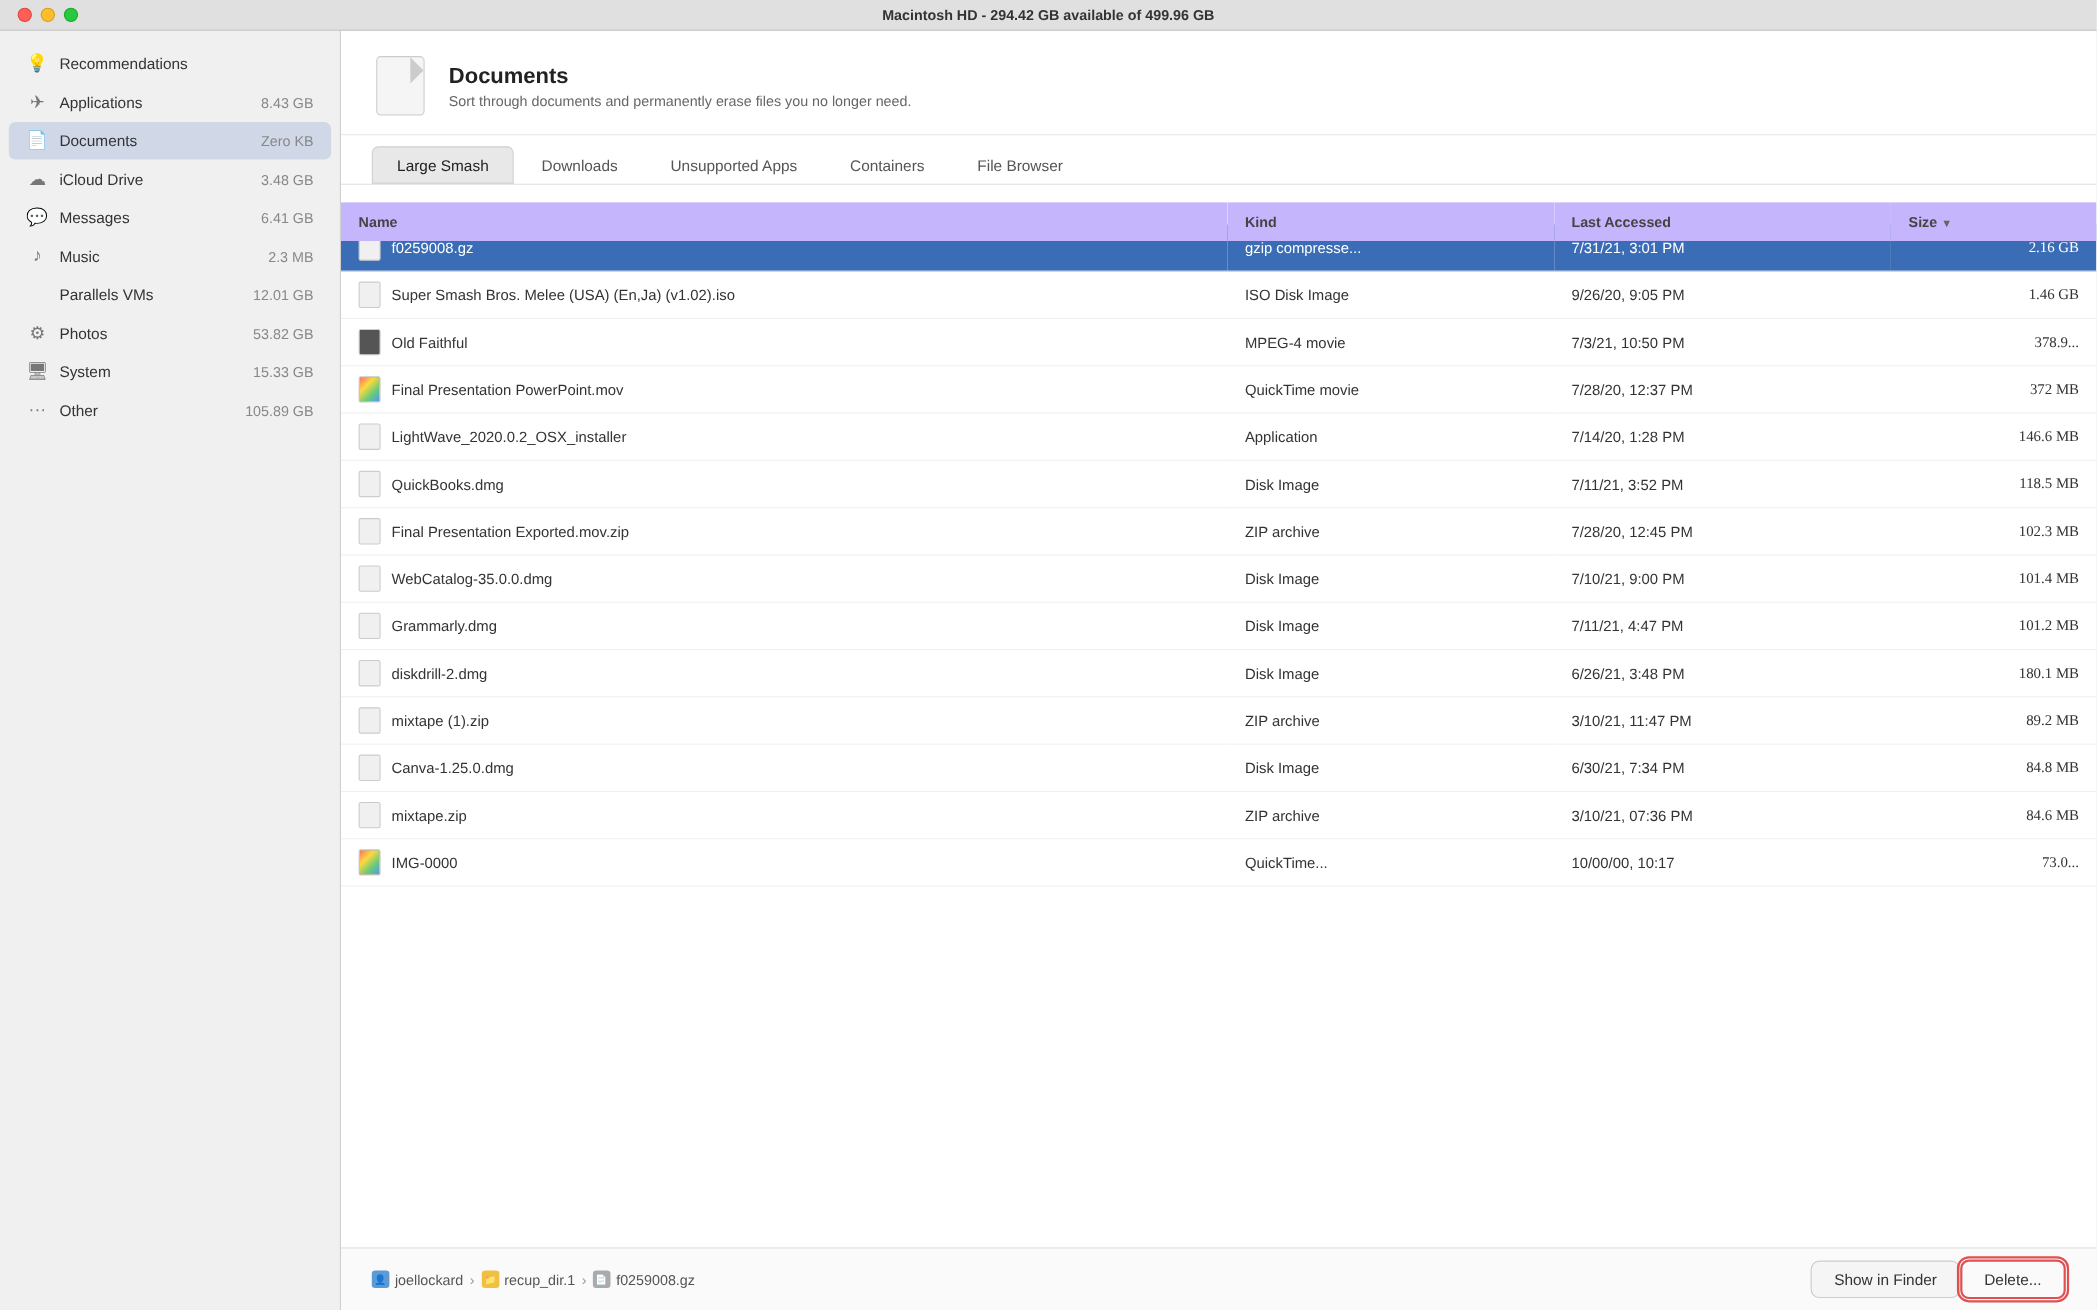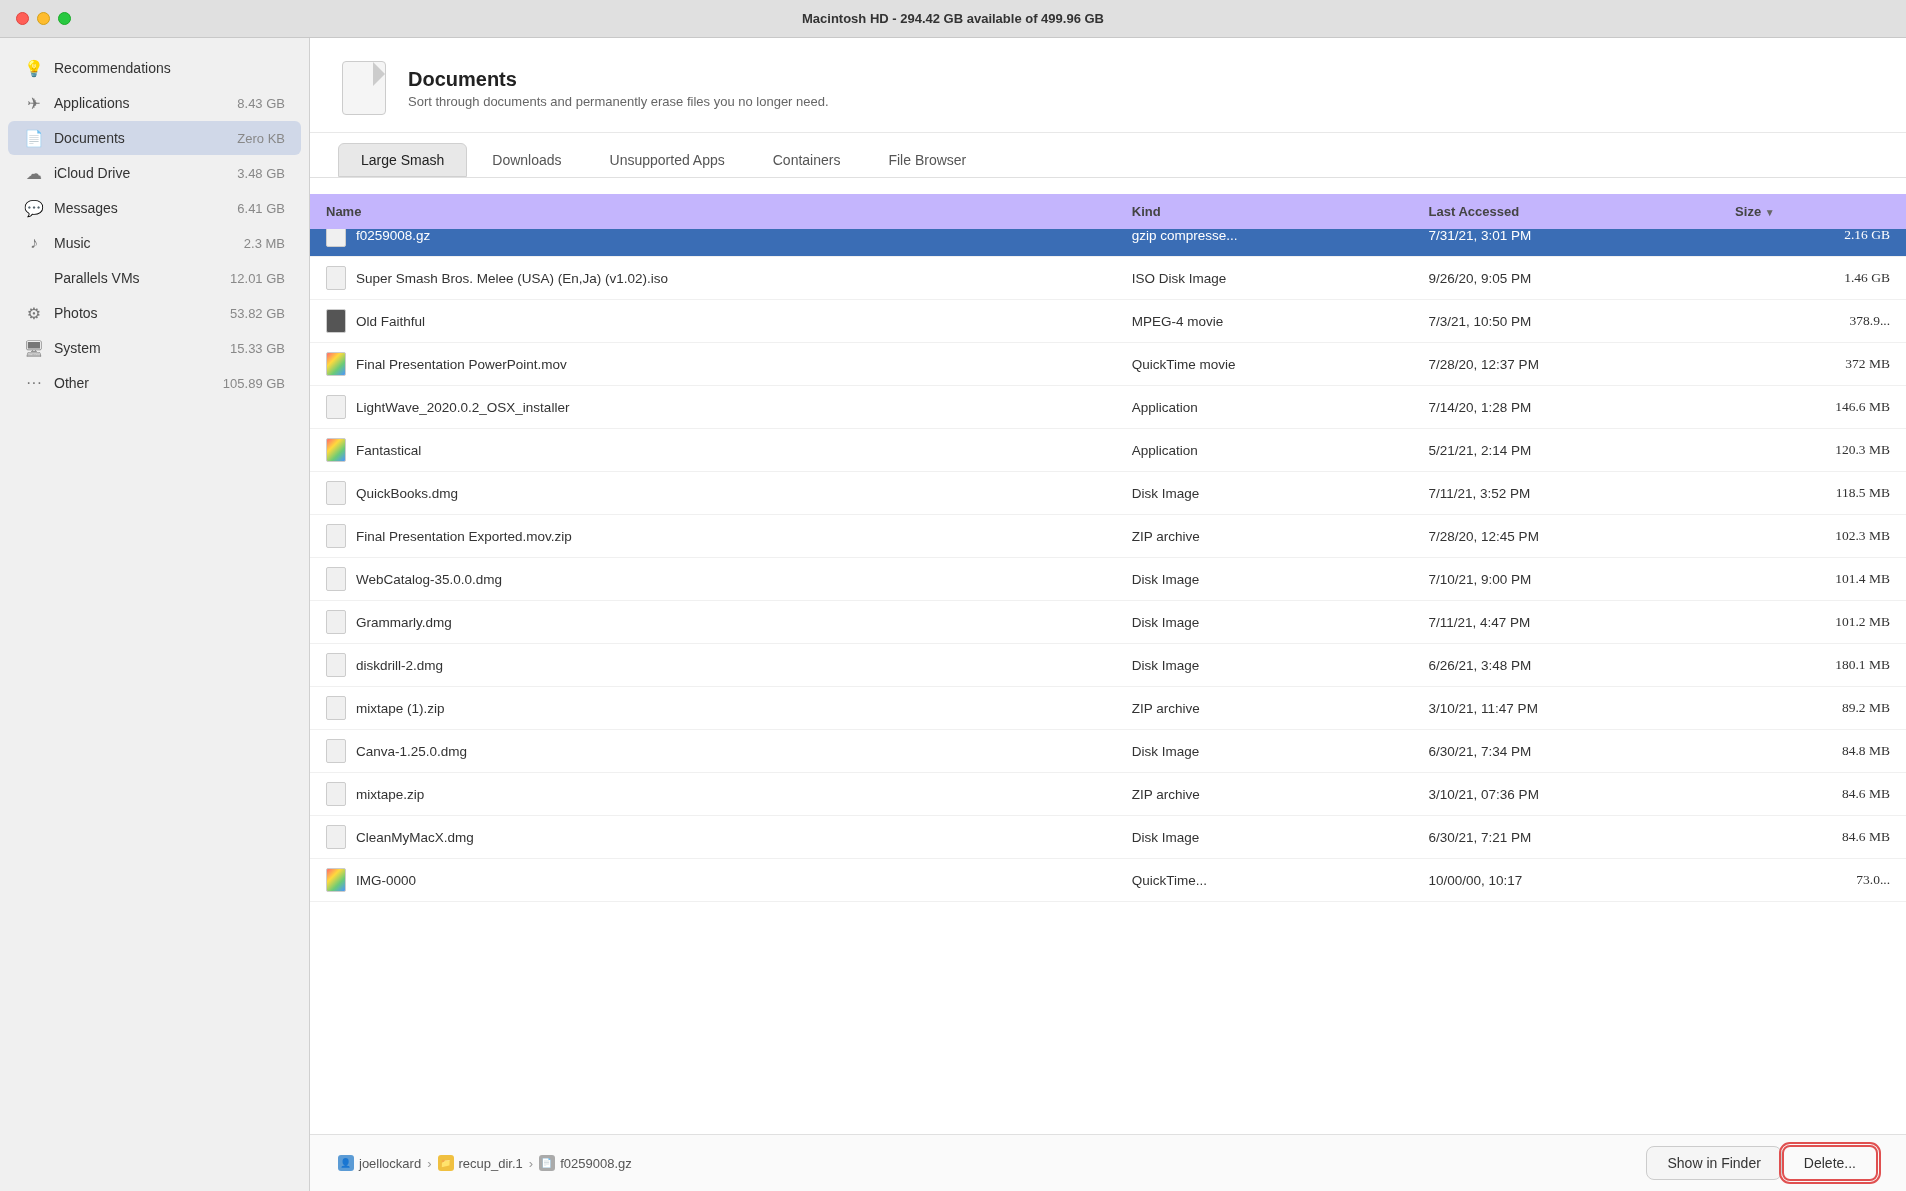--- a/index.html
+++ b/index.html
@@ -9,21 +9,21 @@
       width: 1906px;
       height: 1191px;
       overflow: hidden;
       display: flex;
       flex-direction: column;
     }
 
     
     .titlebar {
       background: #e0e0e0;
-      height: 38px;
+      height: 28px;
       display: flex;
       align-items: center;
       justify-content: center;
       position: relative;
       border-bottom: 1px solid #c8c8c8;
     }
     .titlebar-title {
       font-size: 13px;
       font-weight: 600;
       color: #333;
@@ -481,31 +481,20 @@
                   <span>LightWave_2020.0.2_OSX_installer</span>
                 </div>
               </td>
               <td>Application</td>
               <td>7/14/20, 1:28 PM</td>
               <td class="size-col">146.6 MB</td>
             </tr>
             <tr>
               <td>
                 <div class="file-name-cell">
-                  <div class="file-icon rainbow"></div>
-                  <span>Fantastical</span>
-                </div>
-              </td>
-              <td>Application</td>
-              <td>5/21/21, 2:14 PM</td>
-              <td class="size-col">120.3 MB</td>
-            </tr>
-            <tr>
-              <td>
-                <div class="file-name-cell">
                   <div class="file-icon"></div>
                   <span>QuickBooks.dmg</span>
                 </div>
               </td>
               <td>Disk Image</td>
               <td>7/11/21, 3:52 PM</td>
               <td class="size-col">118.5 MB</td>
             </tr>
             <tr>
               <td>
@@ -575,31 +564,20 @@
             </tr>
             <tr>
               <td>
                 <div class="file-name-cell">
                   <div class="file-icon"></div>
                   <span>mixtape.zip</span>
                 </div>
               </td>
               <td>ZIP archive</td>
               <td>3/10/21, 07:36 PM</td>
-              <td class="size-col">84.6 MB</td>
-            </tr>
-            <tr>
-              <td>
-                <div class="file-name-cell">
-                  <div class="file-icon"></div>
-                  <span>CleanMyMacX.dmg</span>
-                </div>
-              </td>
-              <td>Disk Image</td>
-              <td>6/30/21, 7:21 PM</td>
               <td class="size-col">84.6 MB</td>
             </tr>
             <tr>
               <td>
                 <div class="file-name-cell">
                   <div class="file-icon rainbow"></div>
                   <span>IMG-0000</span>
                 </div>
               </td>
               <td>QuickTime...</td>

